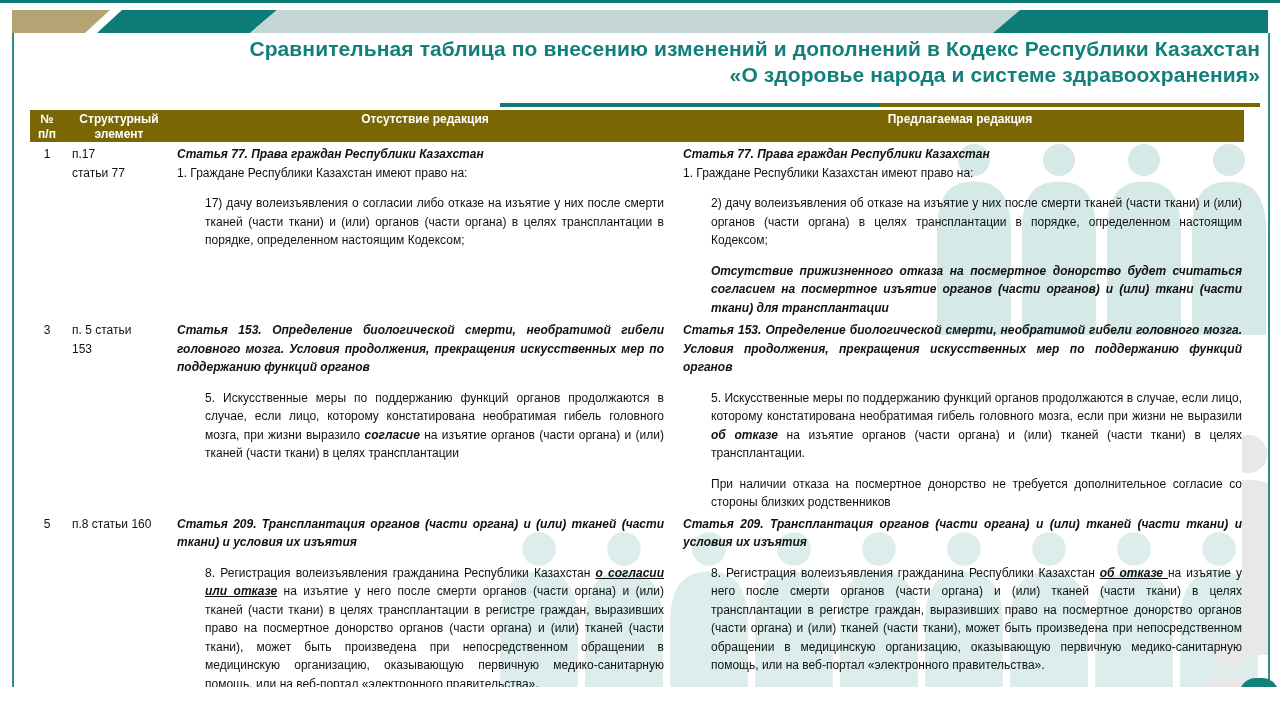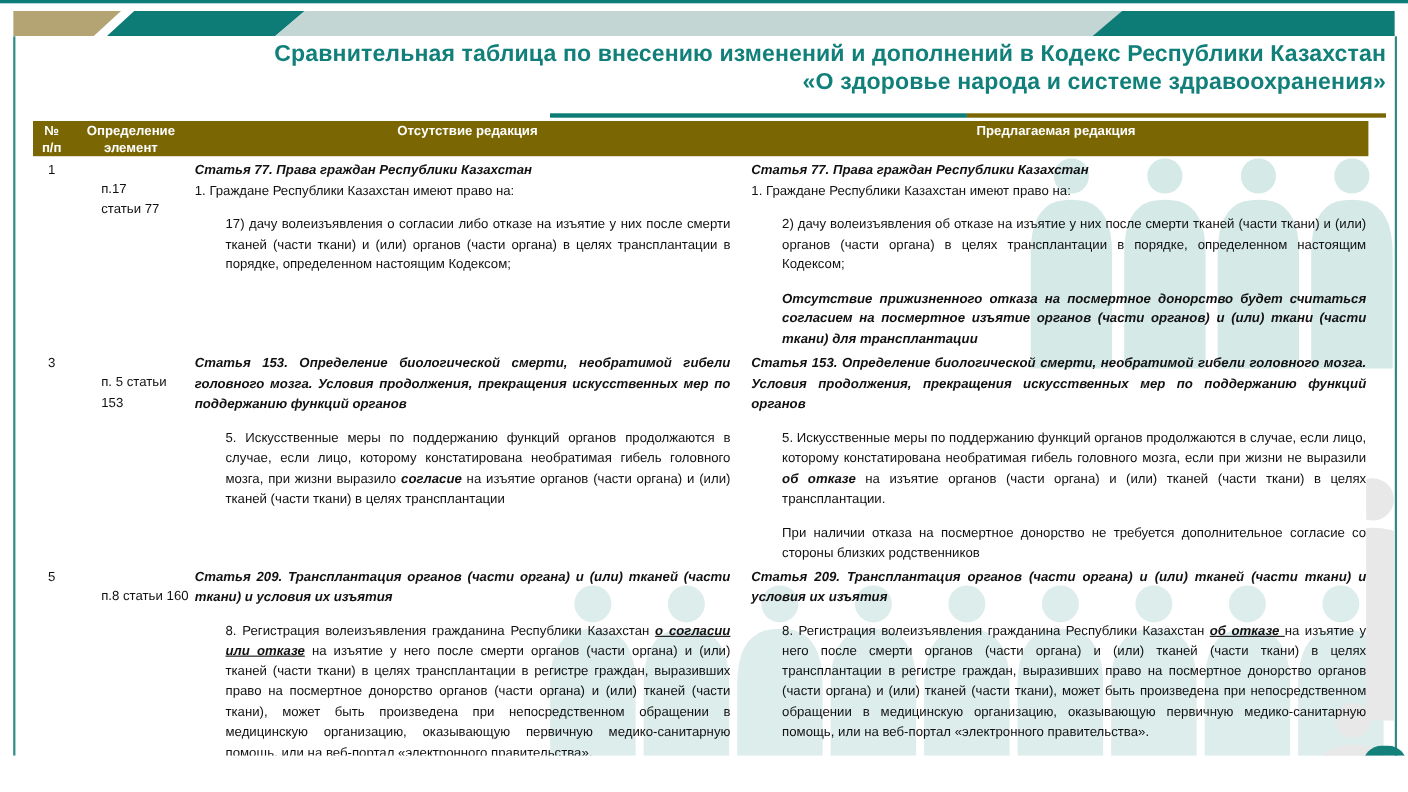--- a/index.html
+++ b/index.html
@@ -27,21 +27,21 @@
     display:grid;grid-template-columns:34px 110px 502px 568px;
     background:#7a6704;color:#fff;font-weight:bold;font-size:12px;line-height:15px;
     height:32px;box-sizing:border-box;padding-top:2px;text-align:center;
   }
   .t-body{width:100%;}
   .t-row{display:grid;grid-template-columns:34px 110px 502px 568px;font-size:12px;line-height:18.5px;}
   .t-row:nth-child(1){min-height:176px;}
   .t-row:nth-child(2){min-height:191px;}
   .t-row:nth-child(3){min-height:176px;}
   .c-num{text-align:center;padding-top:3px;}
-  .c-el{padding:20px 2px 0 8px;margin-left:20px;}
+  .c-el{padding:3px 2px 0 8px;}
   .c-txt{text-align:justify;}
   .c-cur{padding:3px 12px 0 3px;}
   .c-prop{padding:3px 2px 0 7px;}
   .para{margin:0;}
   .para.gap{margin-top:12px;margin-left:28px;}
   .b{font-weight:bold;font-style:italic;}
   .u{text-decoration:underline;}
   .badge{
     position:absolute;left:1239px;top:678px;width:40px;height:35px;background:#14807a;
     border-radius:17px;color:#fff;font-weight:bold;font-size:14px;
@@ -112,21 +112,21 @@
       <span class="rule-olive"></span>
     </div>
 
     <div class="table">
       <div class="t-head">
         <div>
           <div>№</div>
           <div>п/п</div>
         </div>
         <div>
-          <div>Определение</div>
+          <div>Структурный</div>
           <div>элемент</div>
         </div>
         <div>Отсутствие  редакция</div>
         <div>Предлагаемая  редакция</div>
       </div>
       <div class="t-body">
           <div class="t-row">
             <div class="c-num">1</div>
             <div class="c-el">
               <div class="el-line">п.17</div>

